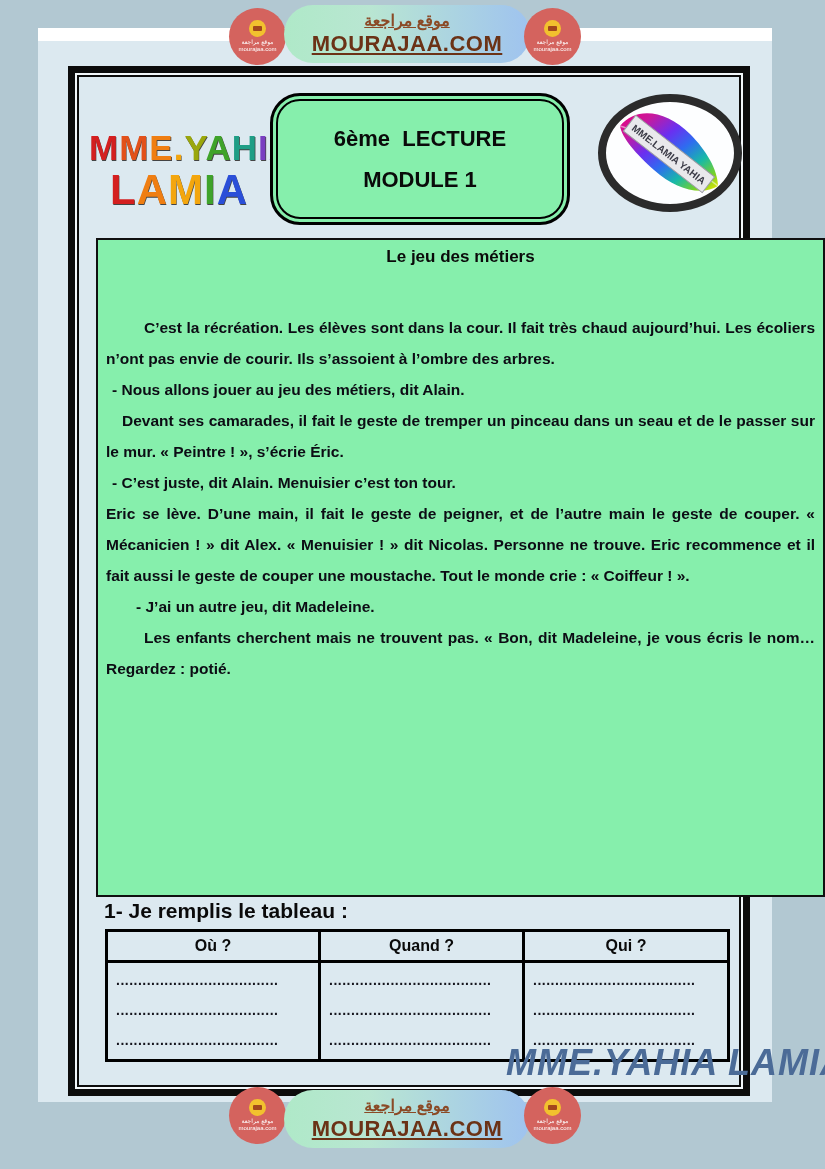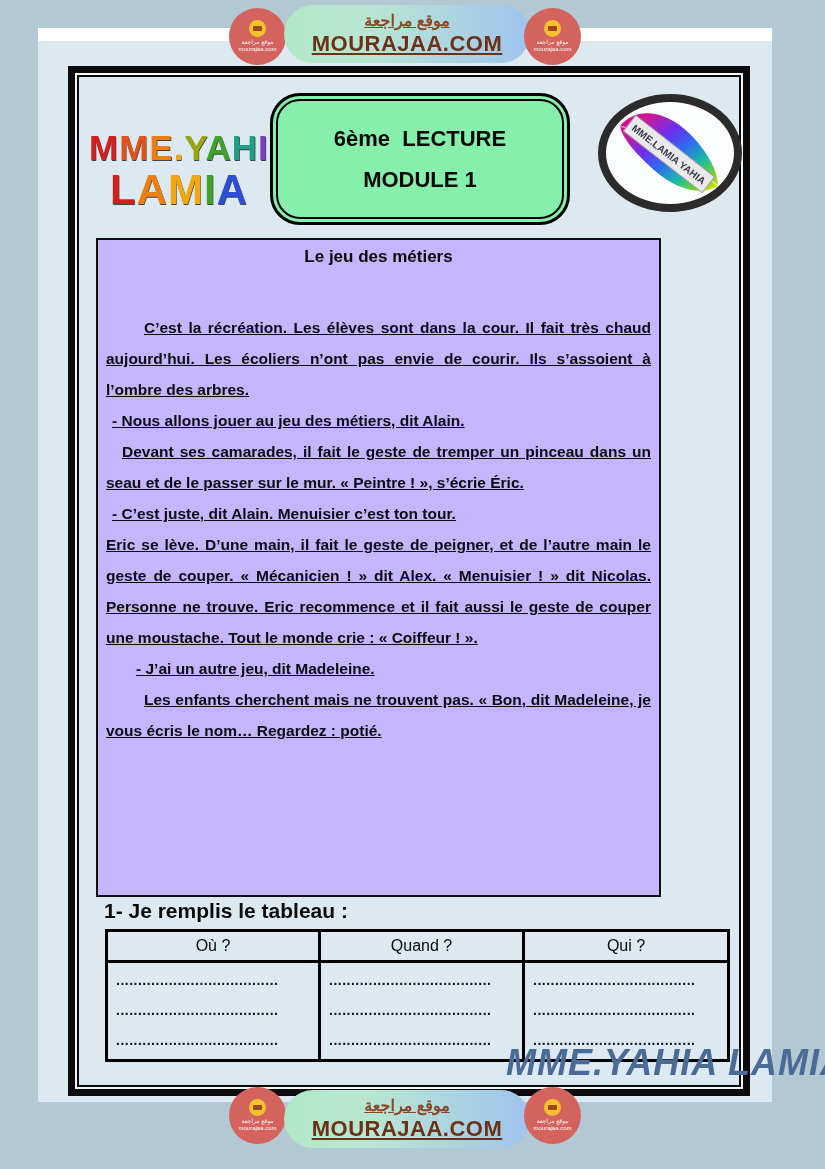--- a/index.html
+++ b/index.html
@@ -27,37 +27,37 @@
                 border:3.5px solid #000; border-radius:30px; padding:3px; background:#86efac; }
   .module-box-inner { width:100%; height:100%; border:2.5px solid #000; border-radius:24px;
                 display:flex; flex-direction:column; align-items:center; justify-content:center; gap:15px; }
   .module-line { font-size:22px; font-weight:bold; color:#0a0a0a; white-space:pre; }
 
   .logo-oval { position:absolute; left:519px; top:17px; width:144px; height:118px;
                border:8px solid #2b2b2b; border-radius:50%; background:#fdfeff; overflow:hidden; }
   .logo-oval svg { width:100%; height:100%; display:block; }
 
   
-  .textbox { position:absolute; left:17px; top:161px; width:565px; height:659px;
-             border:2px solid #101010; padding:4px 8px 0 8px; background:#c4b5fd; }
+  .textbox { position:absolute; left:17px; top:161px; width:729px; height:659px;
+             border:2px solid #101010; padding:4px 8px 0 8px; background:#86efac; }
   .passage-title { text-align:center; font-size:17px; font-weight:bold; color:#0a0a0a;
                    line-height:26px; margin-bottom:42px; }
   .textbox p { font-size:15.5px; font-weight:bold; color:#0c0c14; line-height:31px;
-               text-align:justify;text-decoration:underline; }
+               text-align:justify; }
   .ind-xl { text-indent:38px; }
   .ind-lg { text-indent:30px; }
   .ind-md { text-indent:16px; }
   .ind-sm { text-indent:6px; }
   .hang   { padding-left:26px; text-indent:-22px; }
 
   
   .instruction { position:absolute; left:25px; top:822px; font-size:21px; font-weight:bold; color:#0a0a0a; }
   .fill-table { position:absolute; left:26px; top:852px; width:622px; border-collapse:collapse; table-layout:fixed; }
   .fill-table th, .fill-table td { border:3px solid #000; }
-  .fill-table th { height:31px; font-size:16px; font-weight:normal; text-align:center; color:#0a0a0a; }
+  .fill-table th { height:31px; font-size:16px; font-weight:bold; text-align:center; color:#0a0a0a; }
   .fill-table td { height:97px; vertical-align:middle; padding:2px 8px 4px 8px; }
   .dotline { font-size:14px; font-weight:bold; line-height:30px; letter-spacing:0.5px;
              color:#15151d; overflow:hidden; white-space:nowrap; }
 
   .watermark { position:absolute; left:506px; top:1042px; font-size:36px; font-style:italic;
                font-weight:600; color:#4b6b97; letter-spacing:1px; white-space:nowrap; z-index:6; }
 
   
   .site-pill { position:absolute; width:246px; height:58px; border-radius:30px;
                background:linear-gradient(90deg,#afe9c8 0%, #b9e6d2 35%, #9fc3ef 100%);

